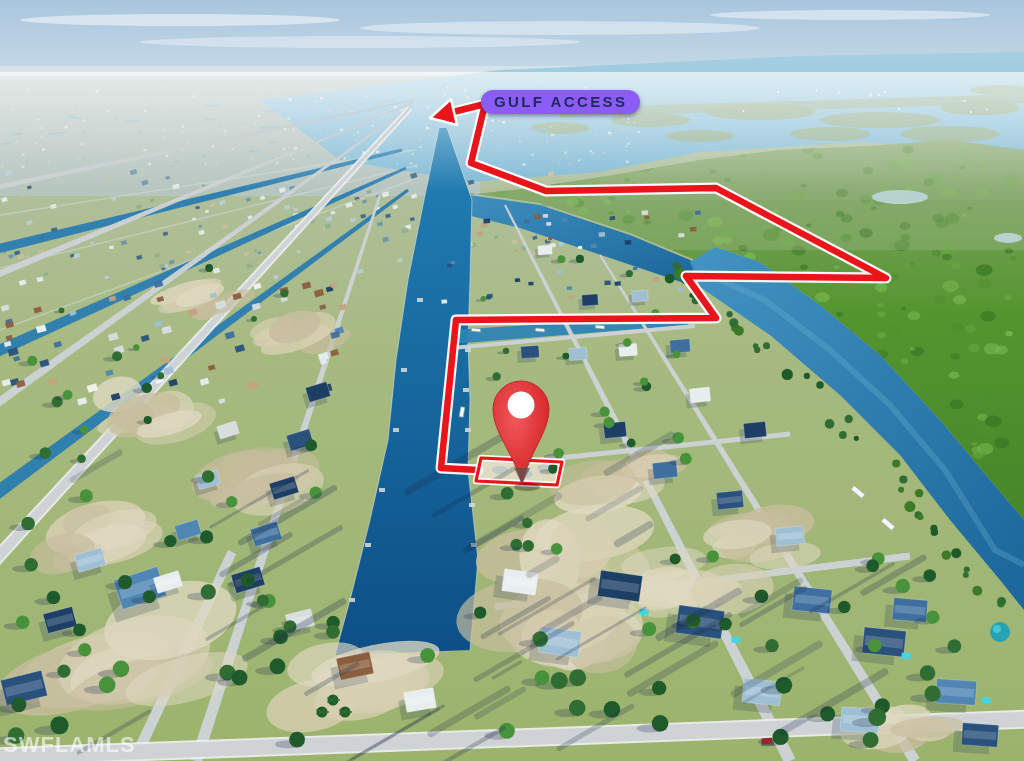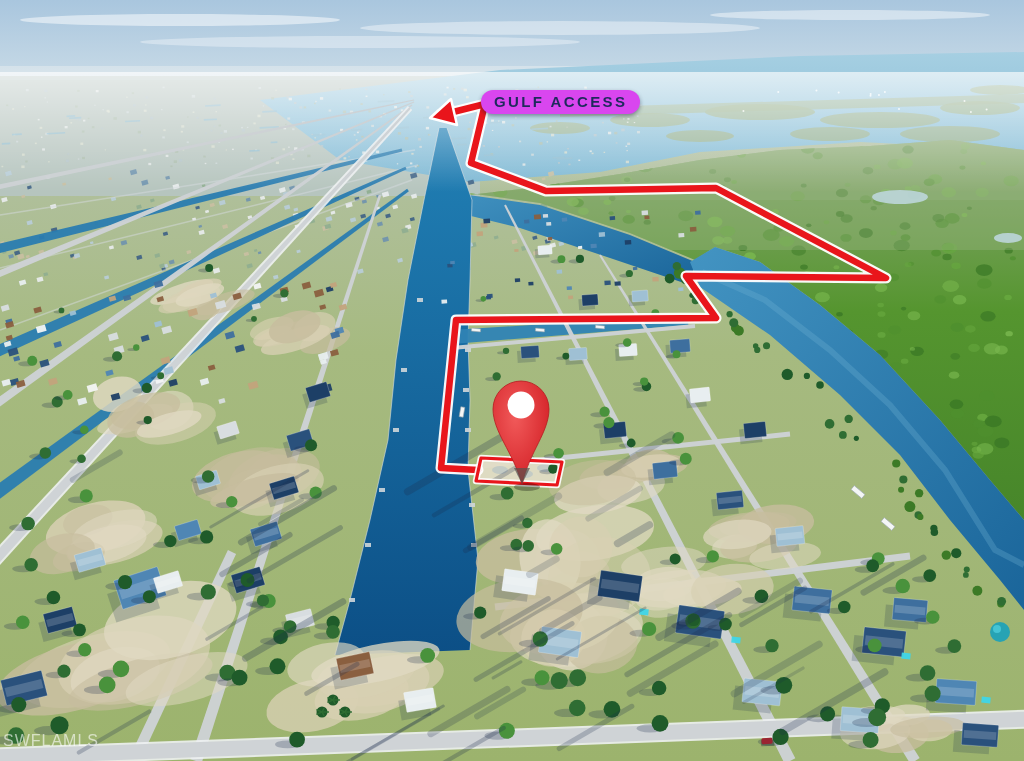--- a/index.html
+++ b/index.html
@@ -3,21 +3,21 @@
 <meta charset="utf-8">
 <style>
   html,body{margin:0;padding:0;background:#222;}
   .photo{position:relative;width:1024px;height:761px;overflow:hidden;
          font-family:"Liberation Sans",sans-serif;}
   .photo svg{position:absolute;left:0;top:0;}
   .pill{position:absolute;left:481px;top:90px;padding:3px 13px 4px;
         border-radius:13px;font-size:15px;font-weight:800;letter-spacing:2.4px;
         box-shadow:0 2px 4px rgba(20,30,55,.45);white-space:nowrap;
         font-family:"Liberation Sans",sans-serif;}
-  .wm{position:absolute;left:3px;top:732px;font-size:16px;font-weight:400;
+  .wm{position:absolute;left:3px;top:732px;font-size:22px;font-weight:700;
       letter-spacing:1px;font-family:"Liberation Sans",sans-serif;}
 </style>
 </head>
 <body>
 
 <div class="photo">
   <svg id="scene" width="1024" height="761" viewBox="0 0 1024 761">
       <defs>
         <linearGradient id="gSky" x1="0" y1="0" x2="0" y2="1">
           <stop offset="0" stop-color="#a9c6de" stop-opacity="1"></stop>
@@ -1728,17 +1728,17 @@
         <polygon points="481,458 562,462 557,485 476,481" fill="none" stroke="#ffffff" stroke-width="6.5" stroke-linejoin="round" opacity="0.9"></polygon>
         <polygon points="481,458 562,462 557,485 476,481" fill="none" stroke="#e9151b" stroke-width="3.2" stroke-linejoin="round"></polygon>
       </g>
       <g>
         <ellipse cx="527" cy="487" rx="13" ry="4" fill="rgba(0,0,0,0.3)"></ellipse>
         <path d="M522,484 C513,452 493,432 493,409 a28,28 0 1 1 56,0 c0,23 -19,42 -27,75 z" fill="url(#rPin)" stroke="#b51b20" stroke-width="0.8"></path>
         <polygon points="514,468 530,468 522,484" fill="#57514d" opacity="0.7"></polygon>
         <circle cx="521" cy="405" r="13.5" fill="#ffffff"></circle>
       </g>
     </svg>
-  <div class="pill" style="background: #d946ef; color: rgb(30, 42, 92);">
+  <div class="pill" style="background: #8b5cf6; color: rgb(30, 42, 92);">
     <span>GULF ACCESS</span>
   </div>
   <div class="wm" style="color: rgba(255, 255, 255, 0.6);">SWFLAMLS</div>
 </div>
 
 </body></html>

